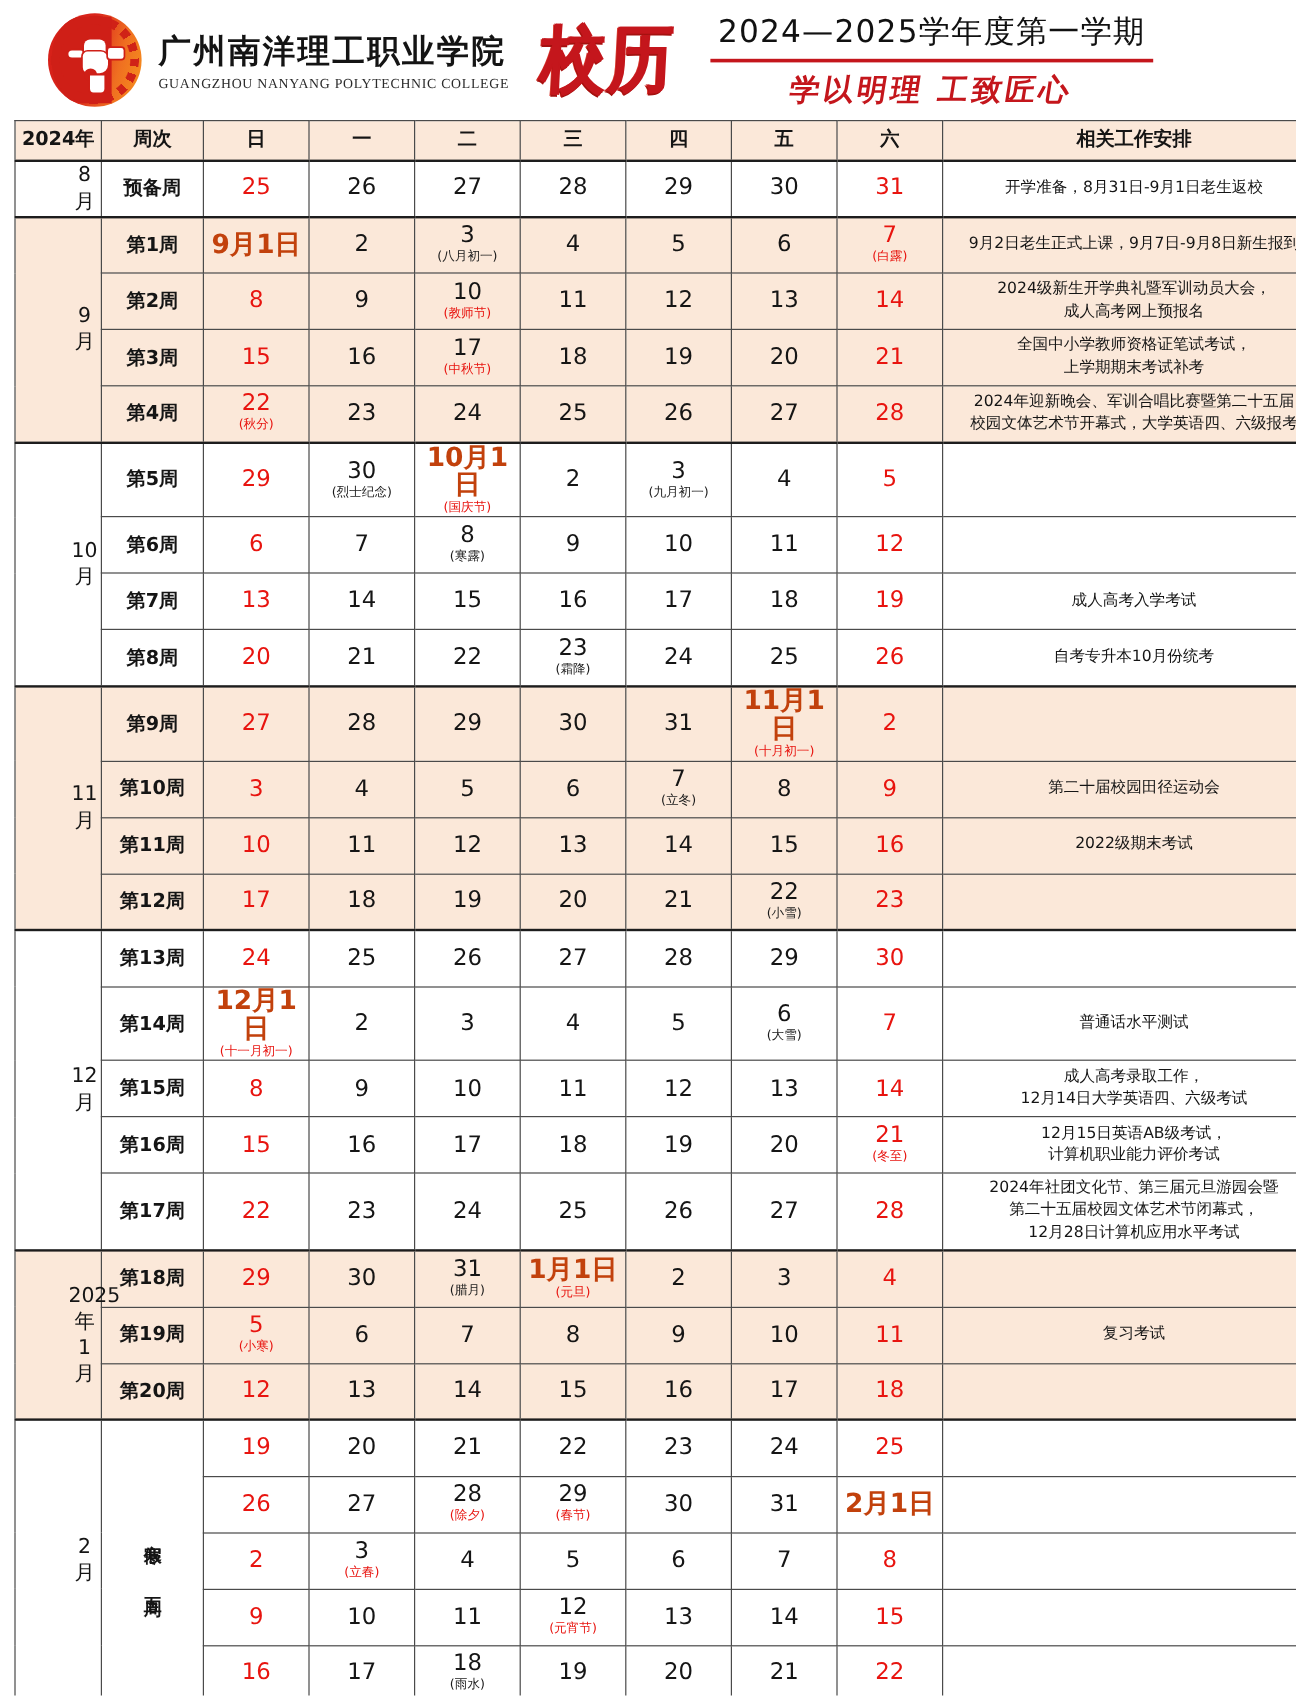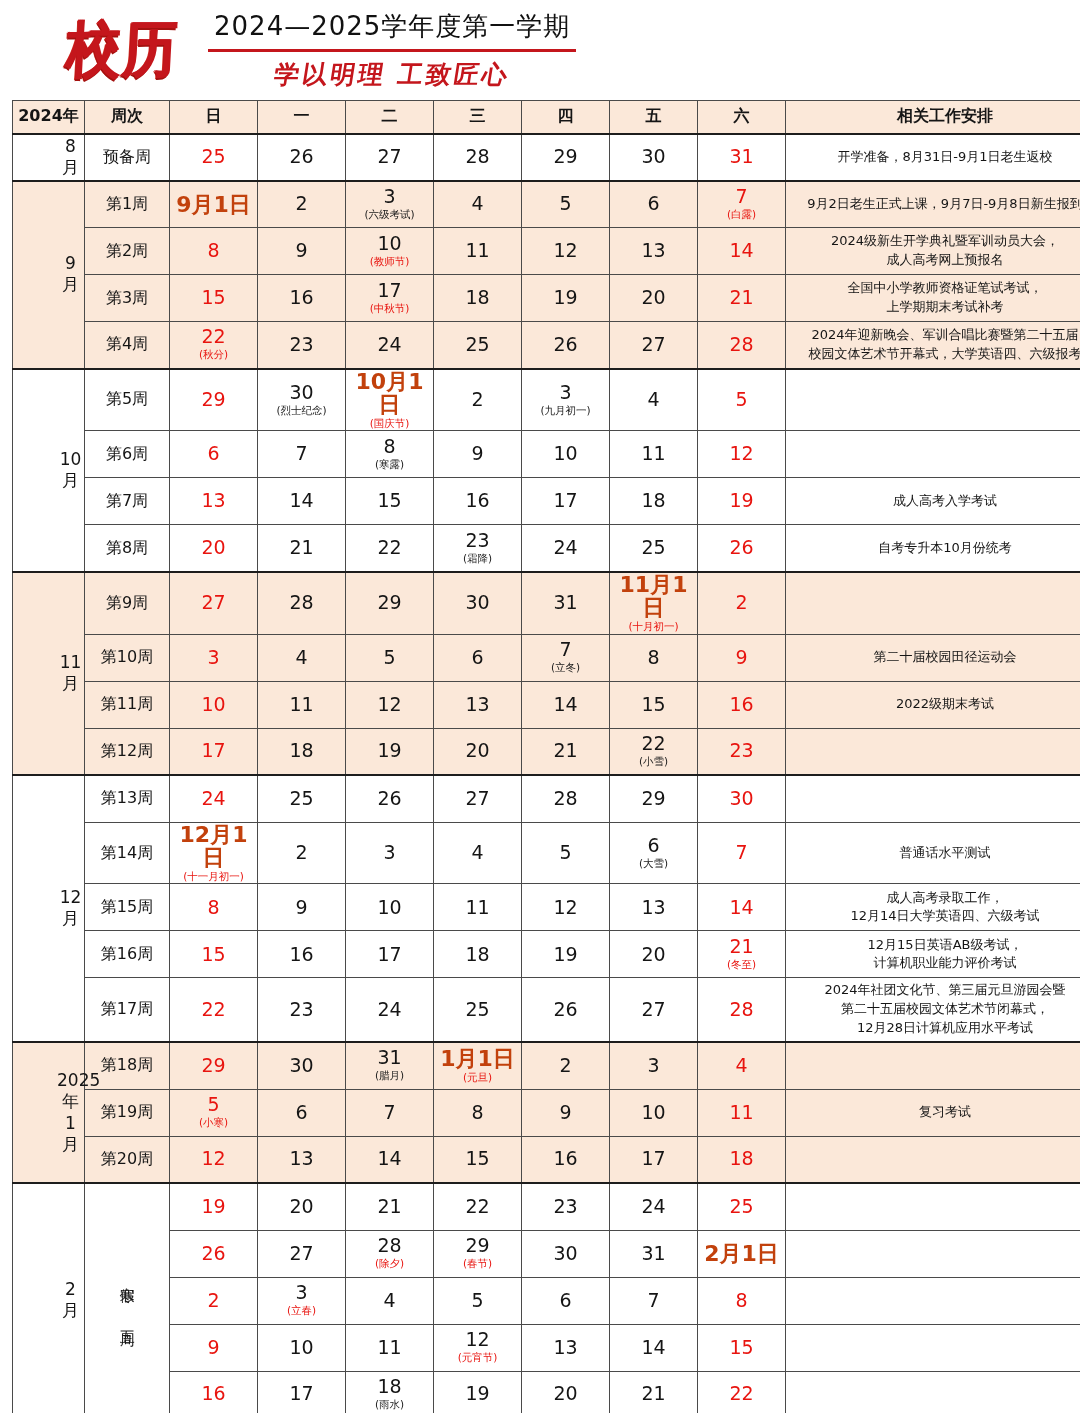--- a/index.html
+++ b/index.html
@@ -118,21 +118,21 @@
   thead th {
     height: 33px;
     background: #fbe8d9;
     font-size: 16px;
     font-weight: bold;
   }
   th.red, td.red-head { color: #e8140f; }
 
   tbody td { height: 47px; font-size: 19px; }
   td.month-cell { font-size: 17px; font-weight: normal; padding-left: 44px; }
-  td.week-cell  { font-size: 16px; font-weight: normal; }
+  td.week-cell  { font-size: 16px; font-weight: bold; }
   td.note-cell  {
     font-size: 13px; line-height: 1.45; font-weight: normal;
     font-family: "Liberation Serif", "DejaVu Serif", serif;
     padding: 3px 6px; color: #1a1a1a;
   }
   td.day { font-size: 19px; }
   td.day .dnum { display: block; line-height: 1.05; }
   td.day .sub  { display: block; font-size: 10.5px; line-height: 1.3; margin-top: 1px; }
 
   .d-red   { color: #e8140f; }
@@ -169,20 +169,37 @@
     padding-right: 8px;
     font-size: 13.5px;
     color: #0f766e;
     font-family: "Liberation Serif", "DejaVu Serif", serif;
   }
 </style>
 </head>
 <body>
 
 <div class="header">
+  <div class="logo-wrap">
+    <div class="logo-mark">
+      <div class="gear-teeth"></div>
+      <div class="fist">
+        <i class="bar-l"></i>
+          <i class="knuck"></i>
+          <i class="palm"></i>
+        <i class="bar-r"></i>
+          <i class="cog"></i>
+          <i class="stem"></i>
+      </div>
+    </div>
+    <div class="logo-text">
+      <div class="logo-cn">广州南洋理工职业学院</div>
+      <div class="logo-en">GUANGZHOU NANYANG POLYTECHNIC COLLEGE</div>
+    </div>
+  </div>
 
   <div class="seal">校历</div>
 
   <div class="title-block">
     <div class="sem-title">2024—2025学年度第一学期</div>
     <div class="motto">学以明理  工致匠心</div>
   </div>
 </div>
 
 <div class="cal-wrap">
@@ -244,21 +261,21 @@
           <td class="month-cell" rowspan="4">9月</td>
           <td class="week-cell">第1周</td>
           <td class="day">
             <span class="dnum d-blue">9月1日</span>
           </td>
           <td class="day">
             <span class="dnum ">2</span>
           </td>
           <td class="day">
             <span class="dnum ">3</span>
-            <span class="sub s-black">(六级考试)</span>
+            <span class="sub s-black">(八月初一)</span>
           </td>
           <td class="day">
             <span class="dnum ">4</span>
           </td>
           <td class="day">
             <span class="dnum ">5</span>
           </td>
           <td class="day">
             <span class="dnum ">6</span>
           </td>

